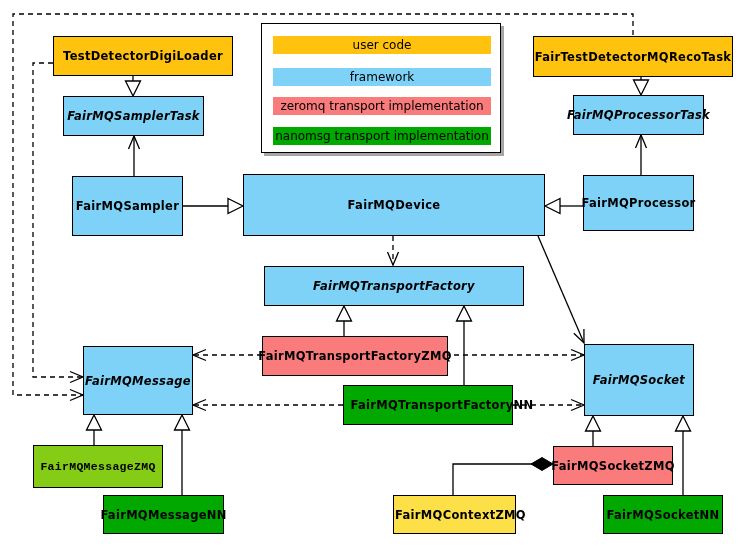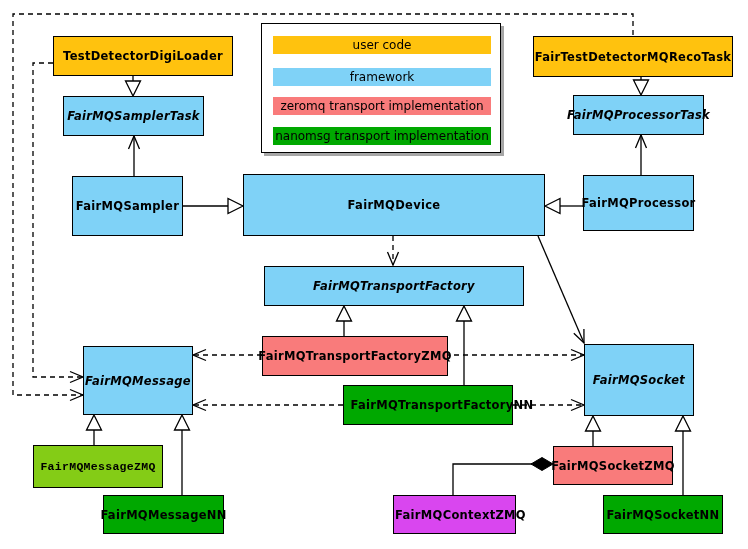--- a/index.html
+++ b/index.html
@@ -151,21 +151,21 @@
       </div>
       <div class="node abstract" style="left: 584px; top: 344px; width: 110px; height: 72px; background: rgb(127, 210, 247);">
         <span>FairMQSocket</span>
       </div>
       <div class="node" style="left: 553px; top: 446px; width: 120px; height: 39px; background: rgb(249, 123, 123);">
         <span>FairMQSocketZMQ</span>
       </div>
       <div class="node" style="left: 603px; top: 495px; width: 120px; height: 39px; background: rgb(0, 168, 0);">
         <span>FairMQSocketNN</span>
       </div>
-      <div class="node" style="left: 393px; top: 495px; width: 123px; height: 39px; background: #d946ef; padding-left: 12px;">
+      <div class="node" style="left: 393px; top: 495px; width: 123px; height: 39px; background: #fde047; padding-left: 12px;">
         <span>FairMQContextZMQ</span>
       </div>
     </div>
   <div class="legend">
     <div id="legend-items">
         <div class="legend-bar" style="background: rgb(255, 194, 14);">user code</div>
         <div class="legend-bar" style="background: rgb(127, 210, 247);">framework</div>
         <div class="legend-bar" style="background: rgb(249, 123, 123);">zeromq transport implementation</div>
         <div class="legend-bar" style="background: rgb(0, 168, 0);">nanomsg transport implementation</div>
       </div>

